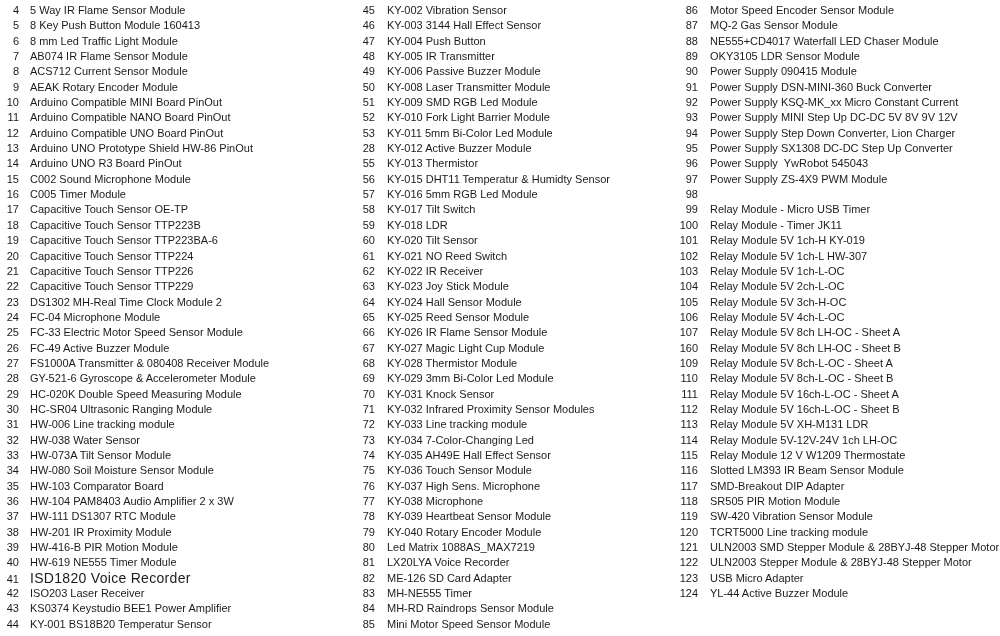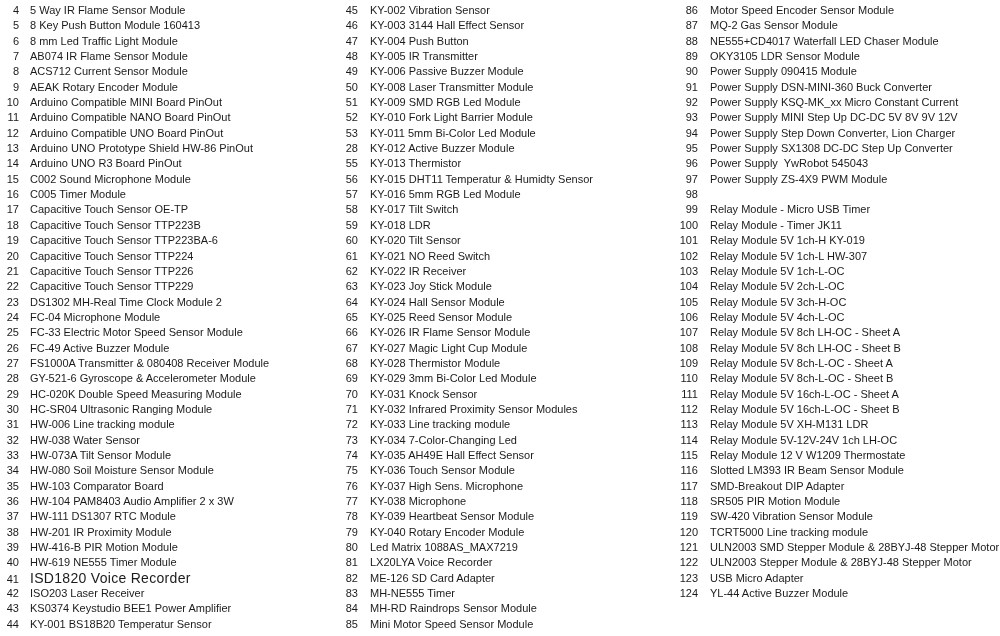--- a/index.html
+++ b/index.html
@@ -14,21 +14,21 @@
     background: #ffffff;
     overflow: hidden;
     font-family: "Liberation Sans", sans-serif;
     color: #1b1b1b;
   }
   .column {
     position: absolute;
     top: 3px;
   }
   #col-1 { left: 5px; }
-  #col-2 { left: 340px; }
+  #col-2 { left: 357px; }
   #col-3 { left: 675px; }
   .row {
     display: flex;
     align-items: baseline;
     height: 15.35px;
     line-height: 15.35px;
     font-size: 11px;
   }
   .num {
     display: inline-block;
@@ -466,21 +466,21 @@
       </div>
       <div class="row">
         <span class="num">106</span>
         <span class="label">Relay Module 5V 4ch-L-OC</span>
       </div>
       <div class="row">
         <span class="num">107</span>
         <span class="label">Relay Module 5V 8ch LH-OC - Sheet A</span>
       </div>
       <div class="row">
-        <span class="num">108</span>
+        <span class="num">160</span>
         <span class="label">Relay Module 5V 8ch LH-OC - Sheet B</span>
       </div>
       <div class="row">
         <span class="num">109</span>
         <span class="label">Relay Module 5V 8ch-L-OC - Sheet A</span>
       </div>
       <div class="row">
         <span class="num">110</span>
         <span class="label">Relay Module 5V 8ch-L-OC - Sheet B</span>
       </div>

